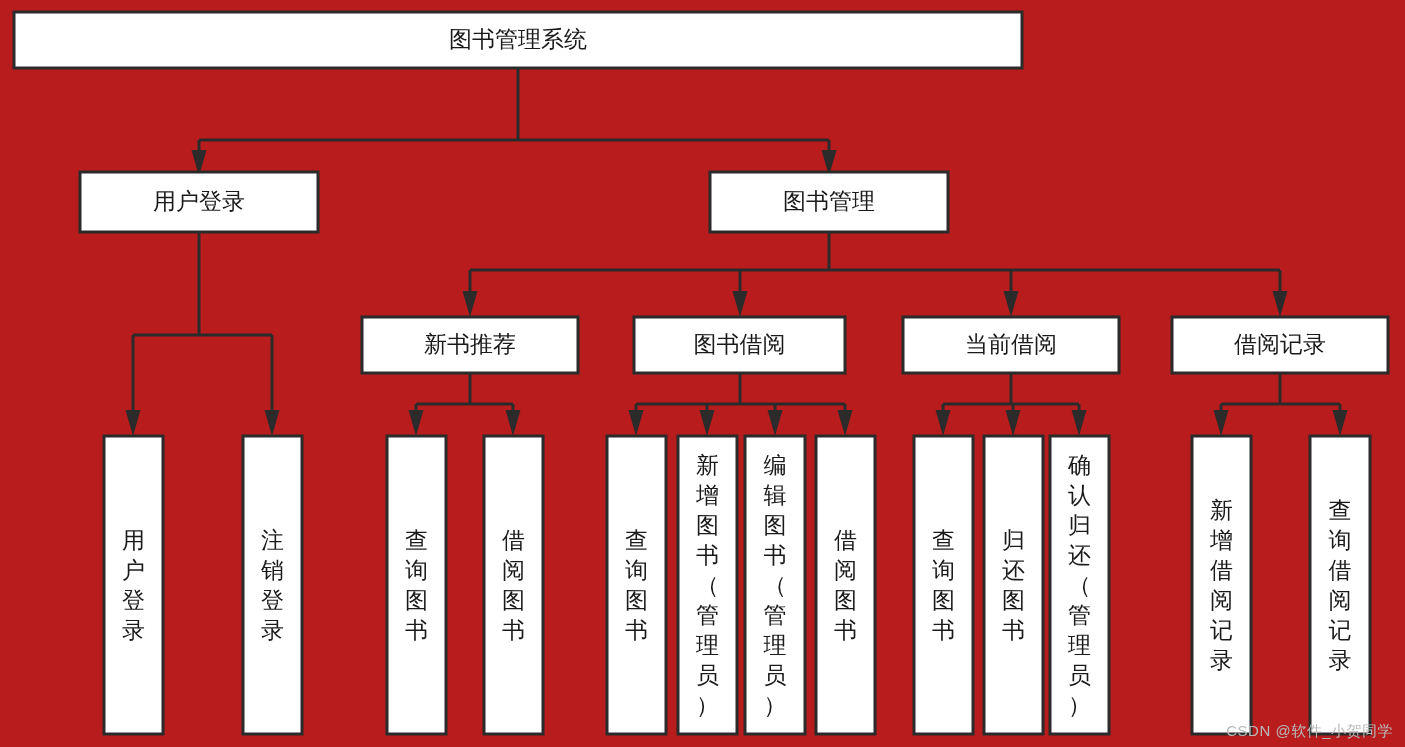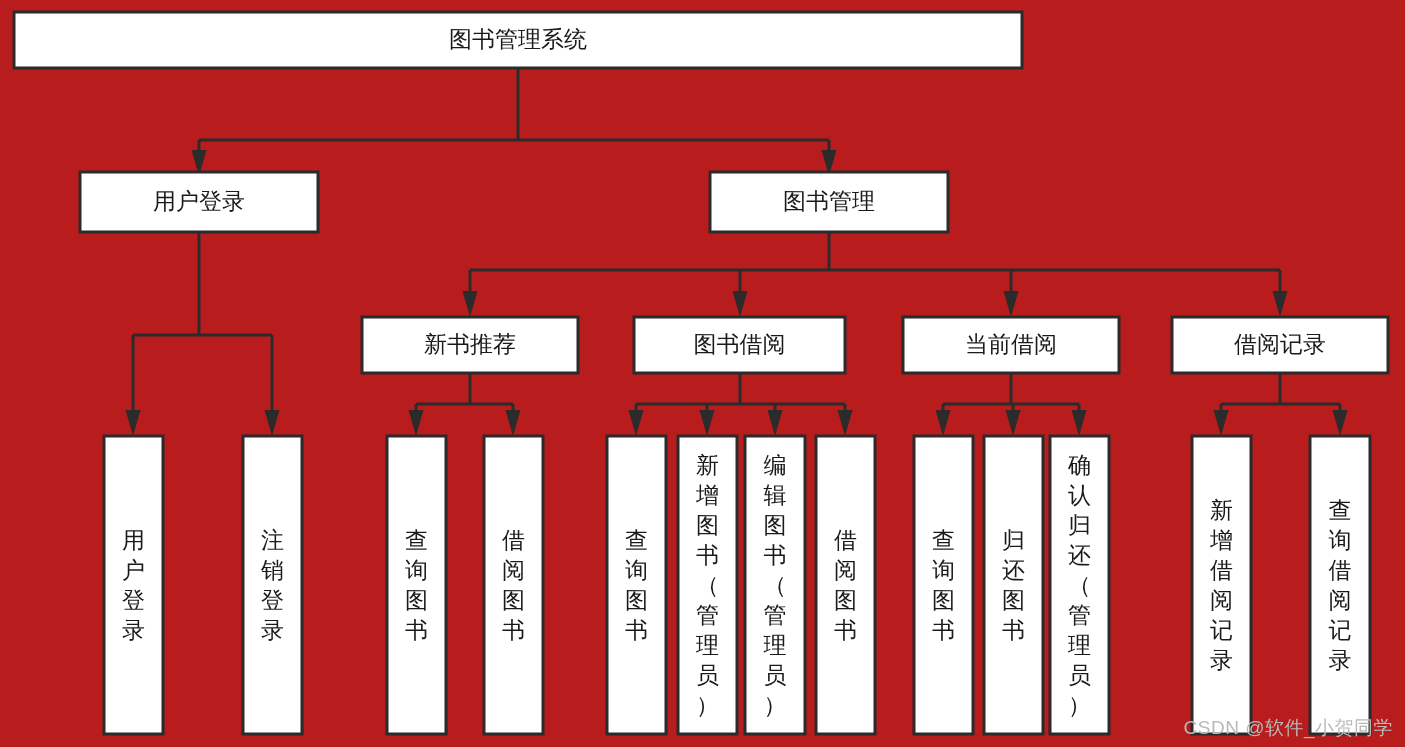--- a/index.html
+++ b/index.html
@@ -55,21 +55,21 @@
     font-family: "Liberation Sans", "DejaVu Sans", sans-serif;
     font-size: 23px;
     fill: #1a1a1a;
     text-anchor: middle;
   }
   .watermark {
     position: absolute;
     right: 12px;
     bottom: 6px;
     font-family: "Liberation Sans", "DejaVu Sans", sans-serif;
-    font-size: 19px;
+    font-size: 15px;
     color: #b9b9b9;
     letter-spacing: 0.5px;
     white-space: nowrap;
     user-select: none;
   }
 </style>
 </head>
 <body>
 
 <div id="canvas">

